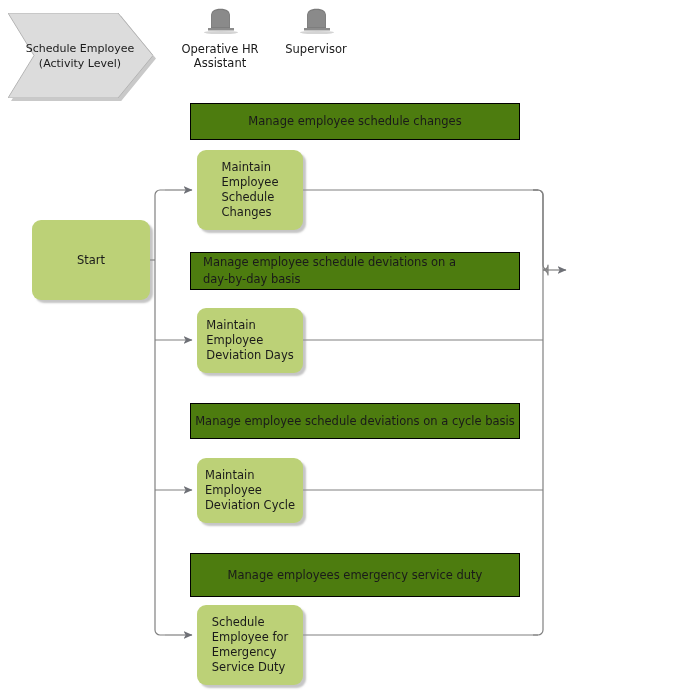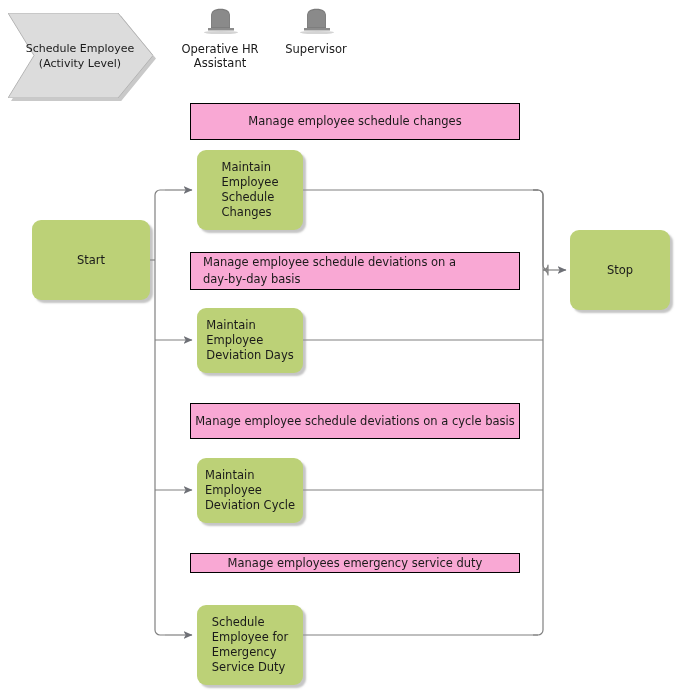--- a/index.html
+++ b/index.html
@@ -95,21 +95,21 @@
     font-size: 11.5px;
     line-height: 14px;
     color: #1a1a1a;
     white-space: pre-line;
   }
 
   
   .tbox {
     position: absolute;
     box-sizing: border-box;
-    background: #f9a8d4;
+    background: #4d7c0f;
     border: 1px solid #000000;
     display: flex;
     align-items: center;
     font-size: 11.5px;
     line-height: 17px;
     color: #1a1a1a;
   }
   .tbox.center {
     justify-content: center;
     text-align: center;
@@ -211,23 +211,20 @@
         <path d="M12.6,19.2 L12.6,8 C12.6,4.1 15.6,2 21.5,2 C27.4,2 30.4,4.1 30.4,8 L30.4,19.2 Z" fill="#8a8a8a"></path>
       </svg>
     </span>
     <span class="role-label">Supervisor</span>
   </div>
 
   <div class="gbox" style="left:32px; top:220px; width:118px; height:80px;">
     <span class="gbox-text">Start</span>
   </div>
 
-  <div class="gbox" style="left:570px; top:230px; width:100px; height:80px;">
-    <span class="gbox-text">Stop</span>
-  </div>
 
   <div class="tbox center" style="left:190px; top:103px; width:330px; height:37px;">
     <span class="tbox-text">Manage employee schedule changes</span>
   </div>
   <div class="gbox" style="left:197px; top:150px; width:106px; height:80px;">
     <span class="gbox-text">Maintain
 Employee
 Schedule
 Changes</span>
   </div>
@@ -244,21 +241,21 @@
 
   <div class="tbox center" style="left:190px; top:403px; width:330px; height:36px;">
     <span class="tbox-text">Manage employee schedule deviations on a cycle basis</span>
   </div>
   <div class="gbox" style="left:197px; top:458px; width:106px; height:65px;">
     <span class="gbox-text">Maintain
 Employee
 Deviation Cycle</span>
   </div>
 
-  <div class="tbox center" style="left:190px; top:553px; width:330px; height:20px;text-align:right;">
+  <div class="tbox center" style="left:190px; top:553px; width:330px; height:44px;text-align:right;">
     <span class="tbox-text">Manage employees emergency service duty</span>
   </div>
   <div class="gbox" style="left:197px; top:605px; width:106px; height:80px;">
     <span class="gbox-text">Schedule
 Employee for
 Emergency
 Service Duty</span>
   </div>
 
 </div>

